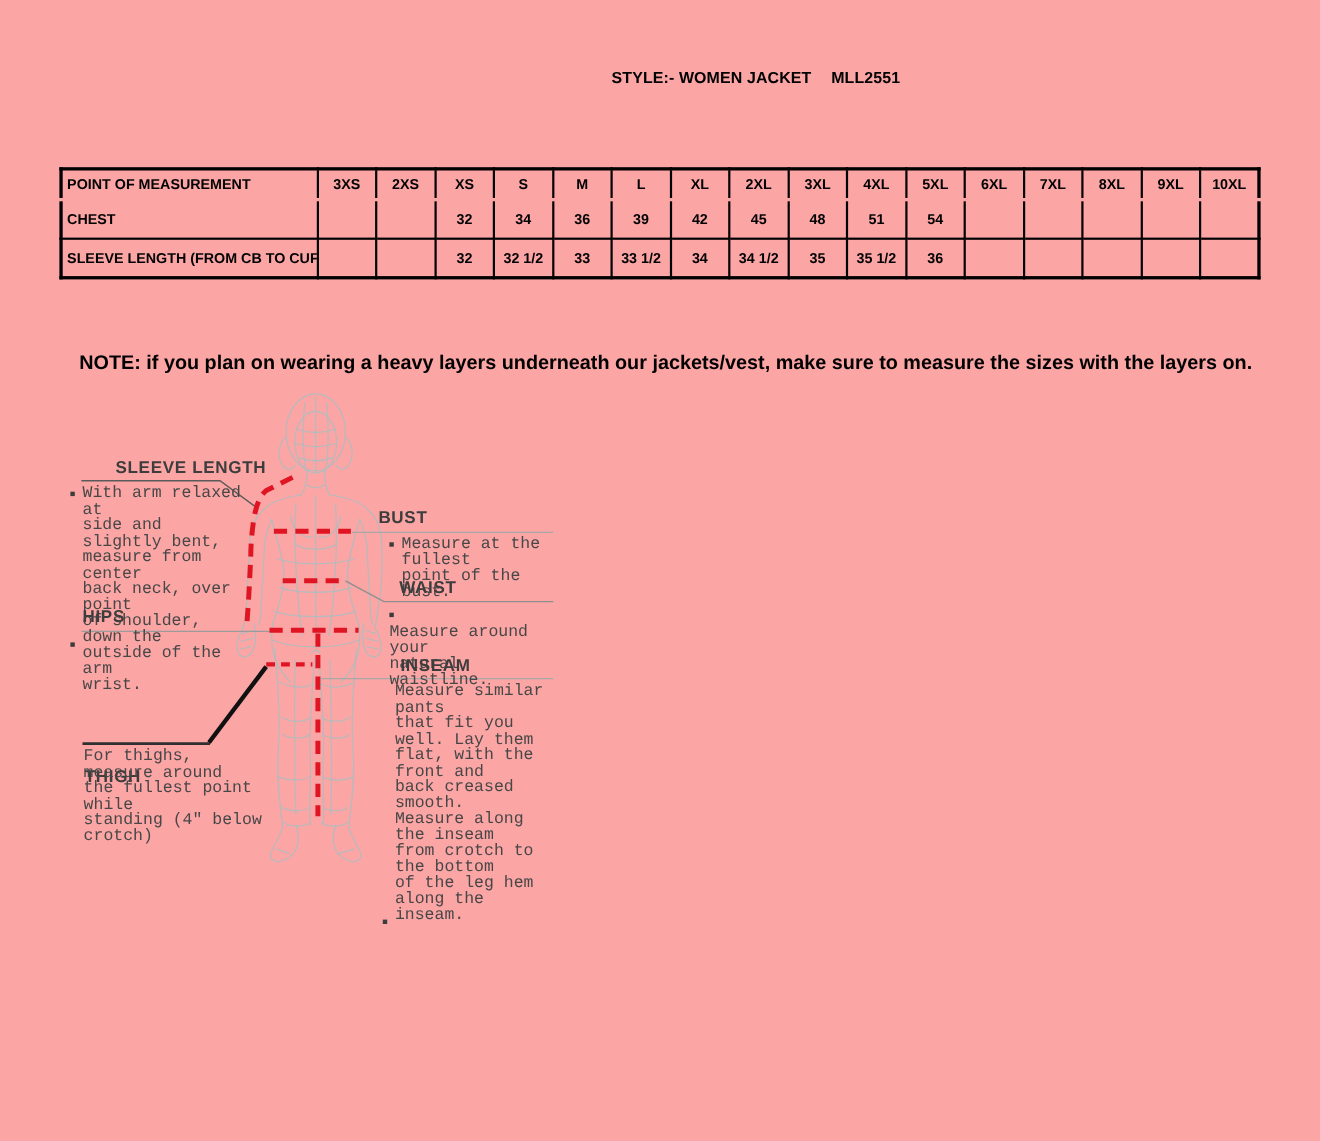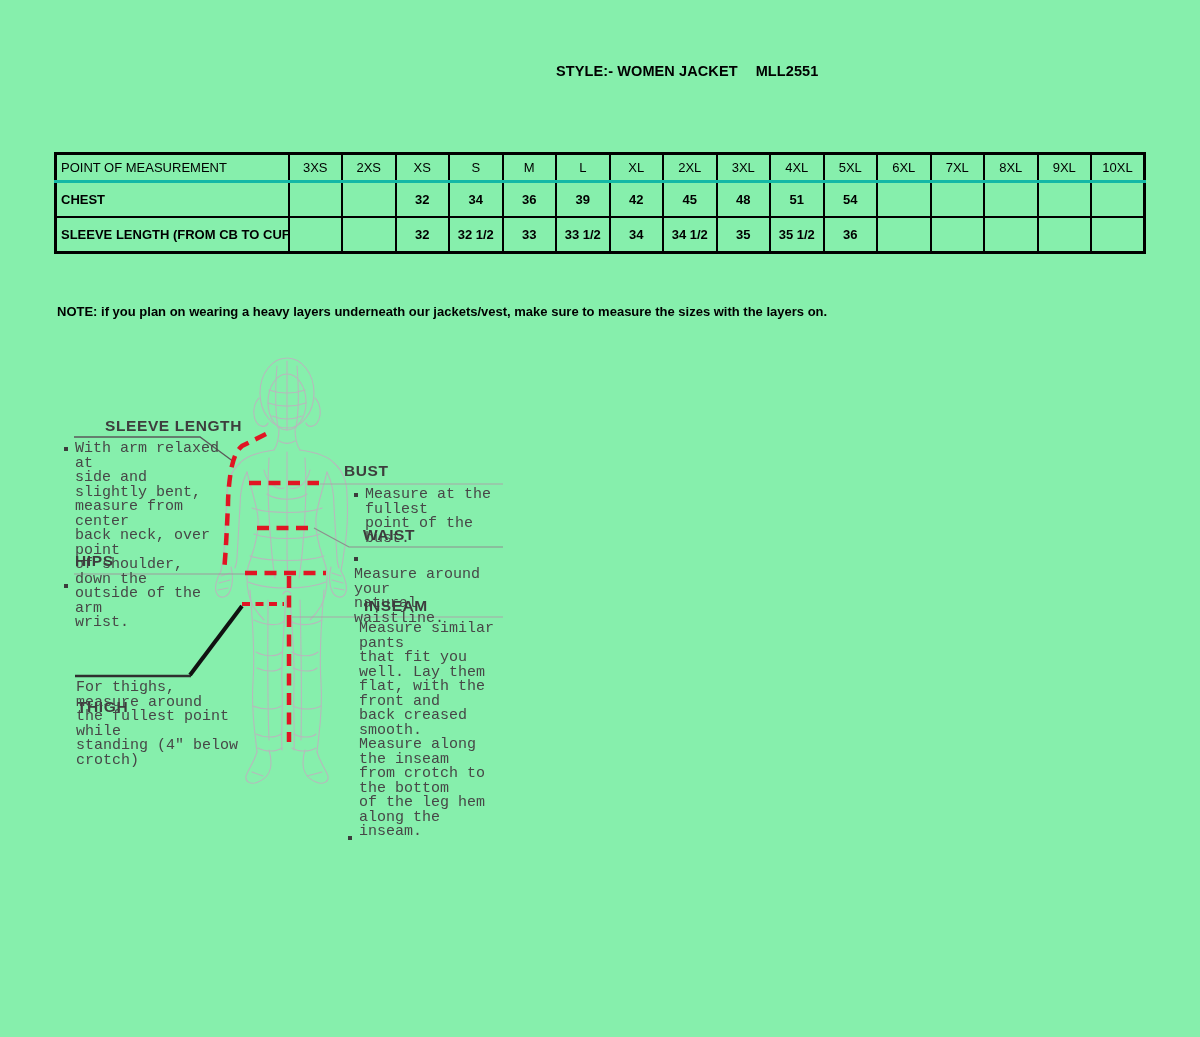--- a/index.html
+++ b/index.html
@@ -1,34 +1,34 @@
 <!DOCTYPE html>
 <html><head>
 <meta charset="utf-8">
 <style>
   html,body{margin:0;padding:0;background:#fff;}
-  .page{position:relative;width:1200px;height:1037px;background:#86efac;overflow:hidden;
+  .page{position:relative;width:1200px;height:1037px;background:#fca5a5;overflow:hidden;
         font-family:"Liberation Sans", sans-serif;color:#000;}
 
   
   .title{position:absolute;left:556px;top:63px;display:flex;gap:18px;
          font-size:14.5px;font-weight:bold;letter-spacing:0.1px;}
 
   
   .size-table{position:absolute;left:54px;top:152px;width:1089px;border-collapse:collapse;
               table-layout:fixed;border:3px solid #000;}
   .size-table th,.size-table td{border:2px solid #000;font-size:13px;padding:0;
               overflow:hidden;white-space:nowrap;}
-  .size-table thead th{height:25px;font-weight:normal;text-align:center;border-bottom:3px solid #14b8a6;}
+  .size-table thead th{height:25px;font-weight:bold;text-align:center;border-bottom:3px solid #fca5a5;}
   .size-table thead th.pom{text-align:left;padding-left:4px;}
   .size-table tbody td{height:33px;text-align:center;font-weight:600;font-size:13px;}
   .size-table tbody td.pom{text-align:left;padding-left:4px;font-weight:bold;}
 
   
-  .note{position:absolute;left:57px;top:304px;margin:0;font-size:13px;font-weight:bold;}
+  .note{position:absolute;left:57px;top:304px;margin:15px;font-size:18px;font-weight:bold;}
 
   
   .diagram-svg{position:absolute;left:0;top:0;width:1200px;height:1037px;}
 
   
   .guide-heading{position:absolute;font-size:15.5px;font-weight:bold;letter-spacing:0.6px;
                  color:#3d3d3d;white-space:nowrap;}
   .guide-text{position:absolute;display:flex;gap:7px;font-size:15px;line-height:14.5px;
               color:#474747;font-family:Liberation Mono, monospace;}
   .guide-text .bullet{flex:none;width:4px;height:4px;background:#3c3c3c;margin-top:5px;}

